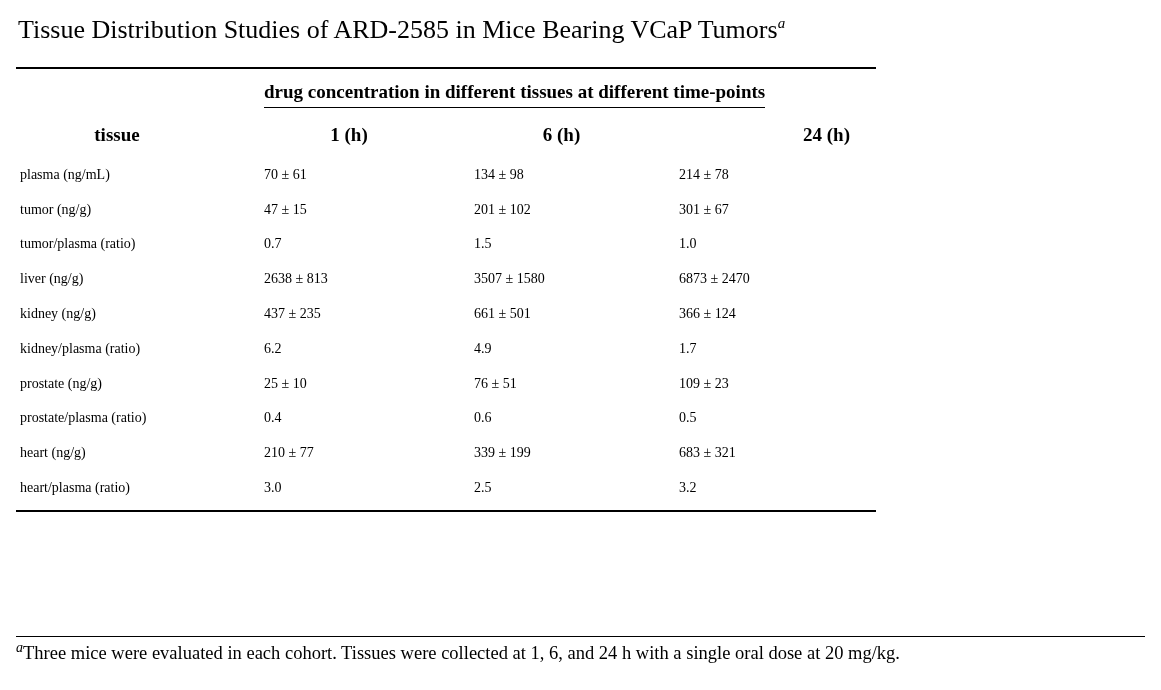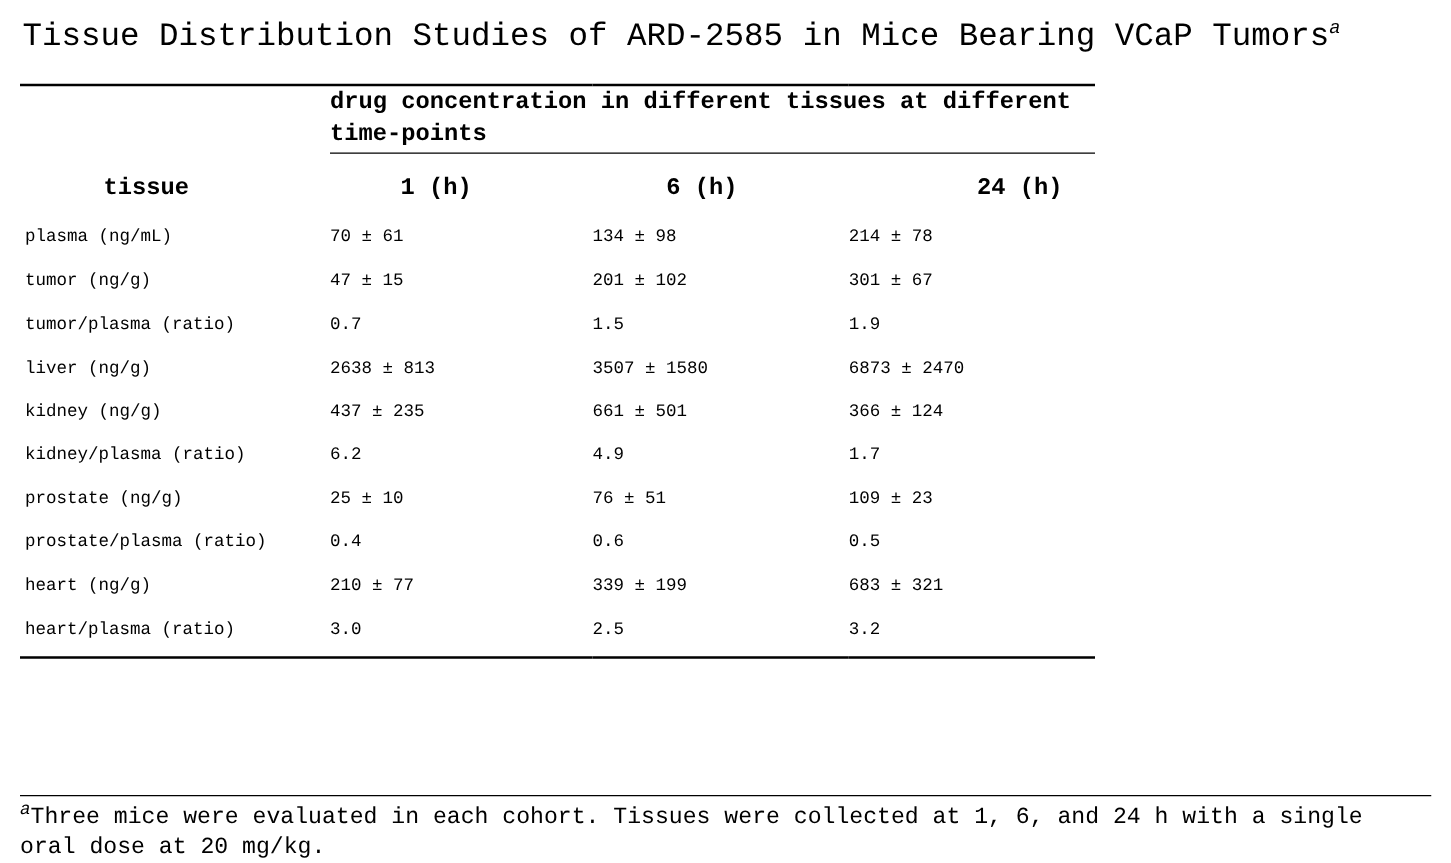--- a/index.html
+++ b/index.html
@@ -13,21 +13,20 @@
     font-family: "Liberation Serif", "DejaVu Serif", serif;
     color: #000000;
     position: relative;
     overflow: hidden;
   }
   .page {
     position: relative;
     width: 1161px;
     height: 562px;
     box-sizing: border-box;
-    font-family: Liberation Mono, monospace;
   }
   .title {
     font-size: 26px;
     line-height: 1.2;
     padding: 14px 18px 0 18px;
     white-space: nowrap;
   }
   .title sup {
     font-size: 15px;
     font-style: italic;
@@ -53,21 +52,21 @@
     text-align: left;
     vertical-align: baseline;
     font-weight: normal;
   }
   col.c0 { width: 248px; }
   col.c1 { width: 210px; }
   col.c2 { width: 205px; }
   col.c3 { width: 197px; }
 
   tr.spanhead td {
-    padding-top: 0;
+    padding-top: 10px;
     padding-bottom: 2px;
     font-size: 19px;
   }
   .span-inner {
     font-weight: bold;
     border-bottom: 1.6px solid #000;
     display: inline-block;
     padding-bottom: 2px;
     line-height: 1.35;
   }
@@ -146,21 +145,21 @@
         <tr class="datarow">
           <td class="label">tumor (ng/g)</td>
           <td>47 ± 15</td>
           <td>201 ± 102</td>
           <td>301 ± 67</td>
         </tr>
         <tr class="datarow">
           <td class="label">tumor/plasma (ratio)</td>
           <td>0.7</td>
           <td>1.5</td>
-          <td>1.9</td>
+          <td>1.0</td>
         </tr>
         <tr class="datarow">
           <td class="label">liver (ng/g)</td>
           <td>2638 ± 813</td>
           <td>3507 ± 1580</td>
           <td>6873 ± 2470</td>
         </tr>
         <tr class="datarow">
           <td class="label">kidney (ng/g)</td>
           <td>437 ± 235</td>

